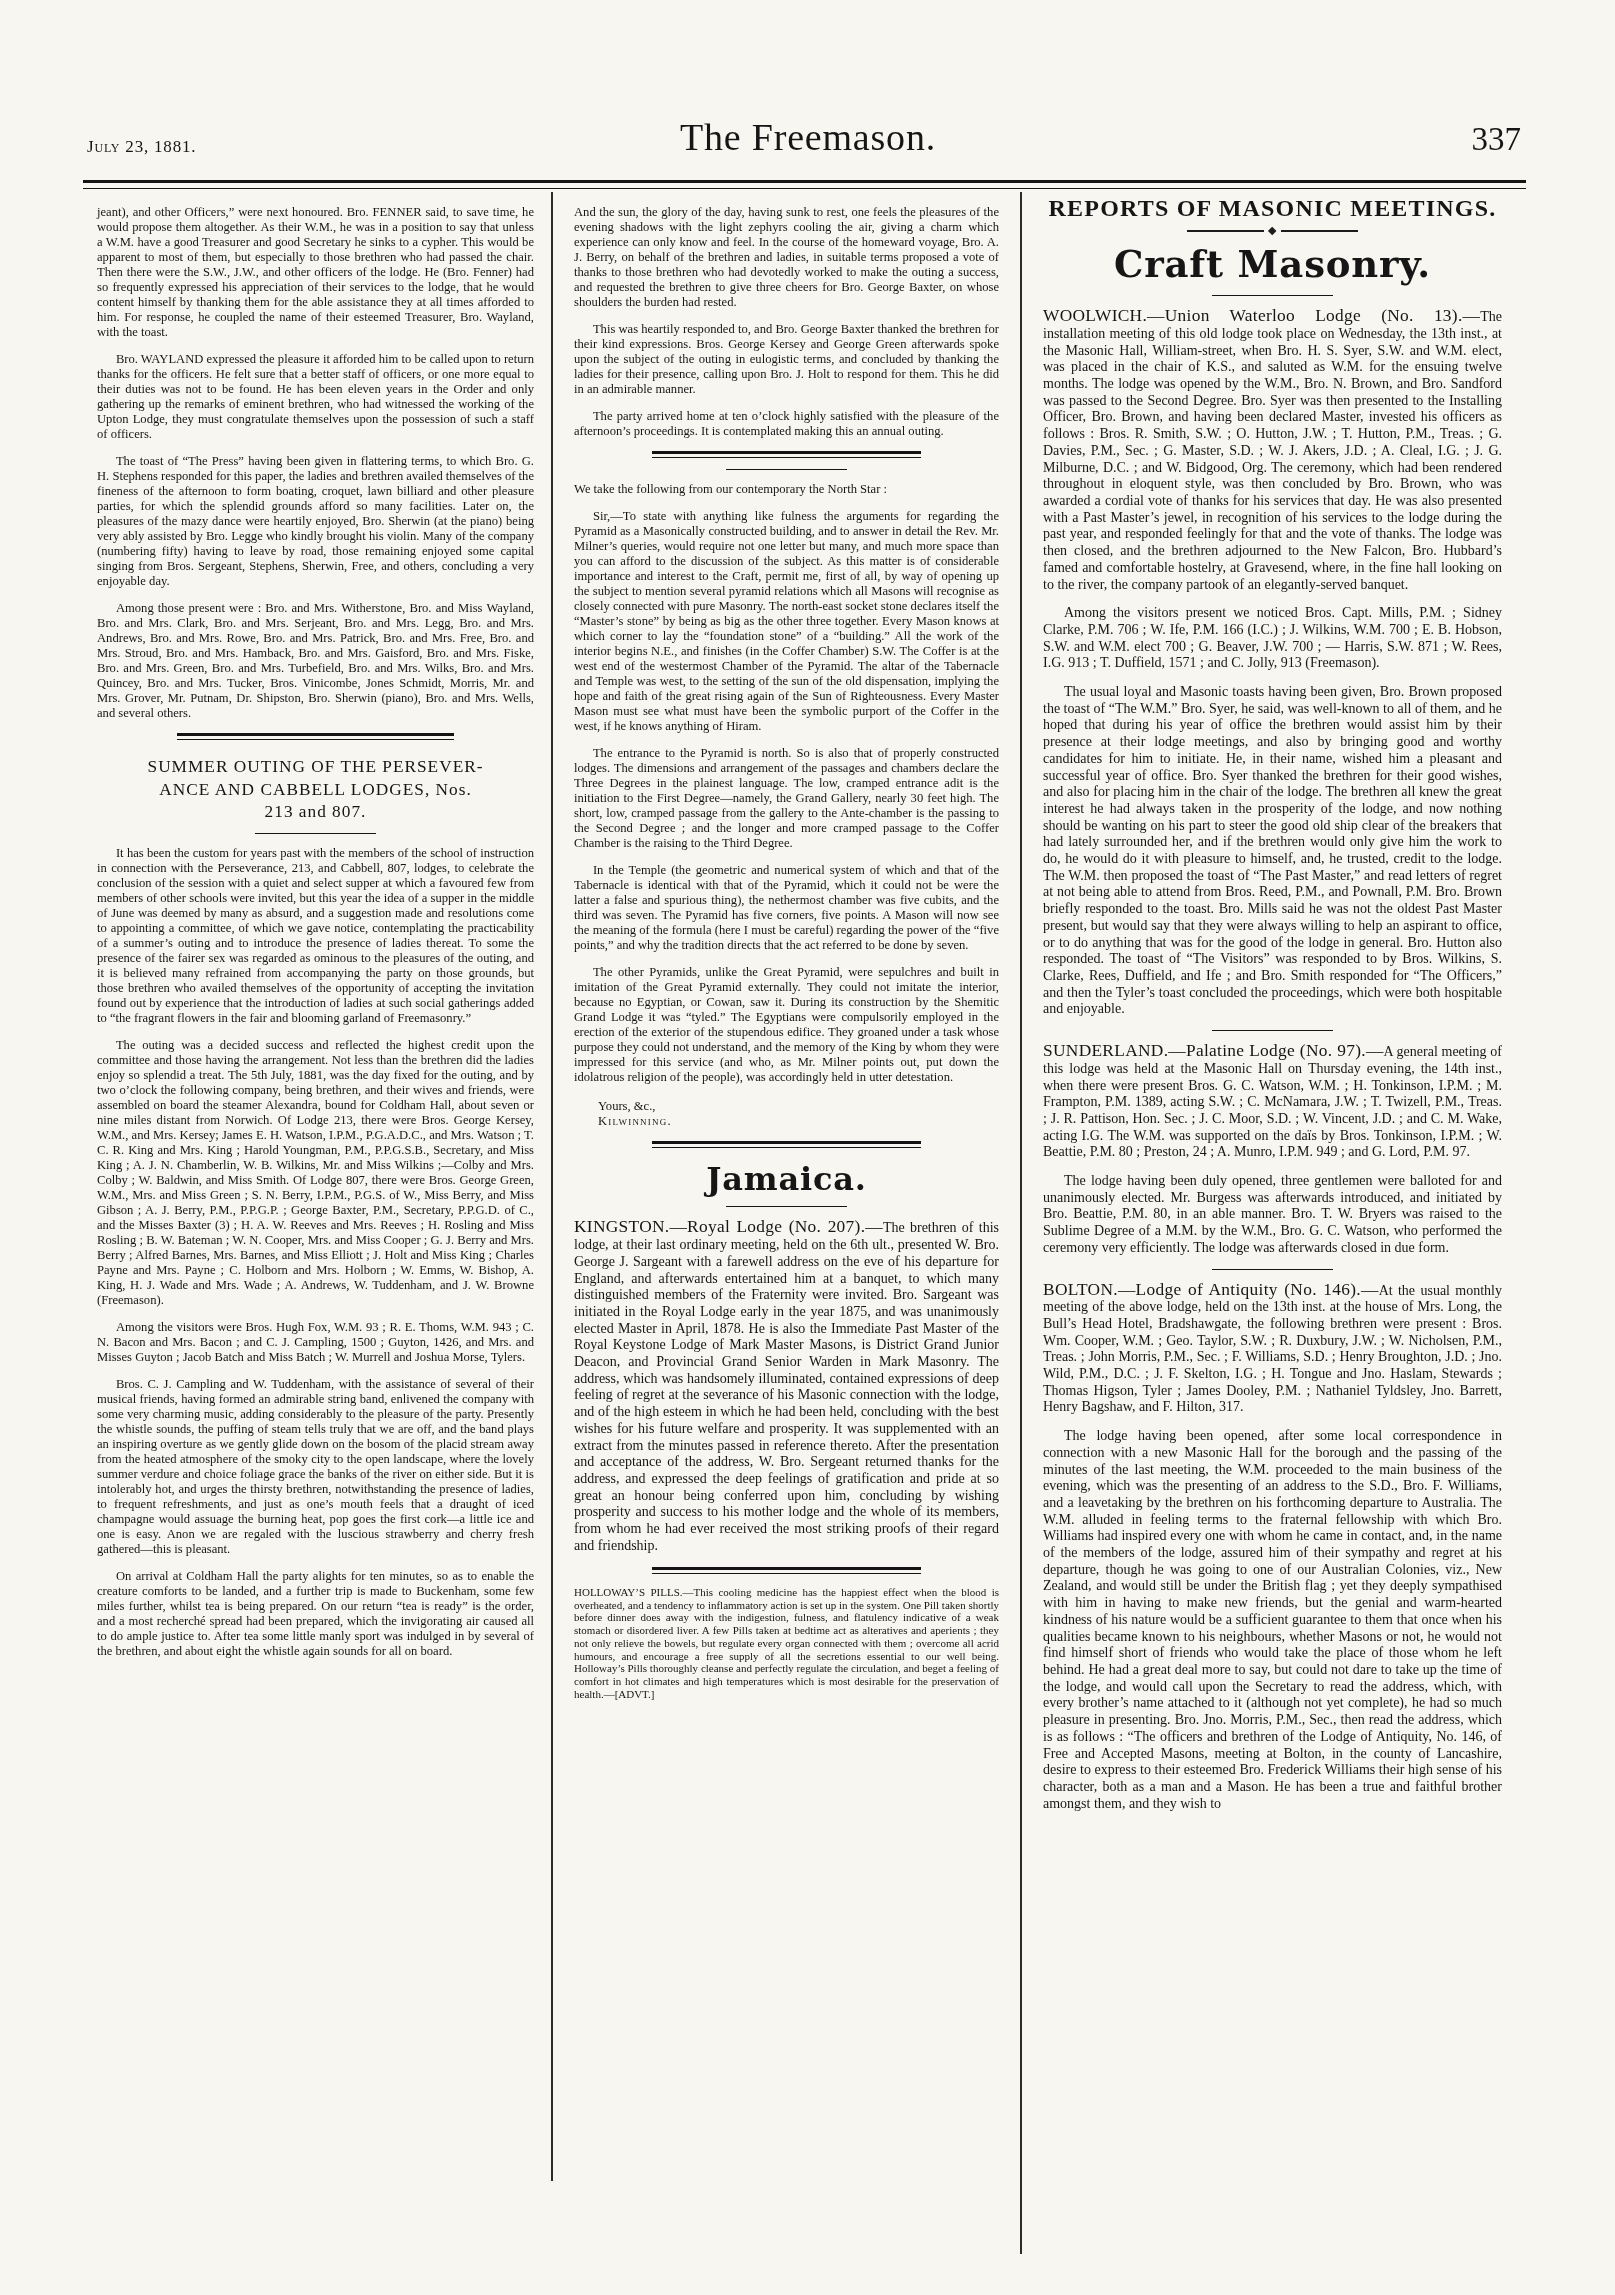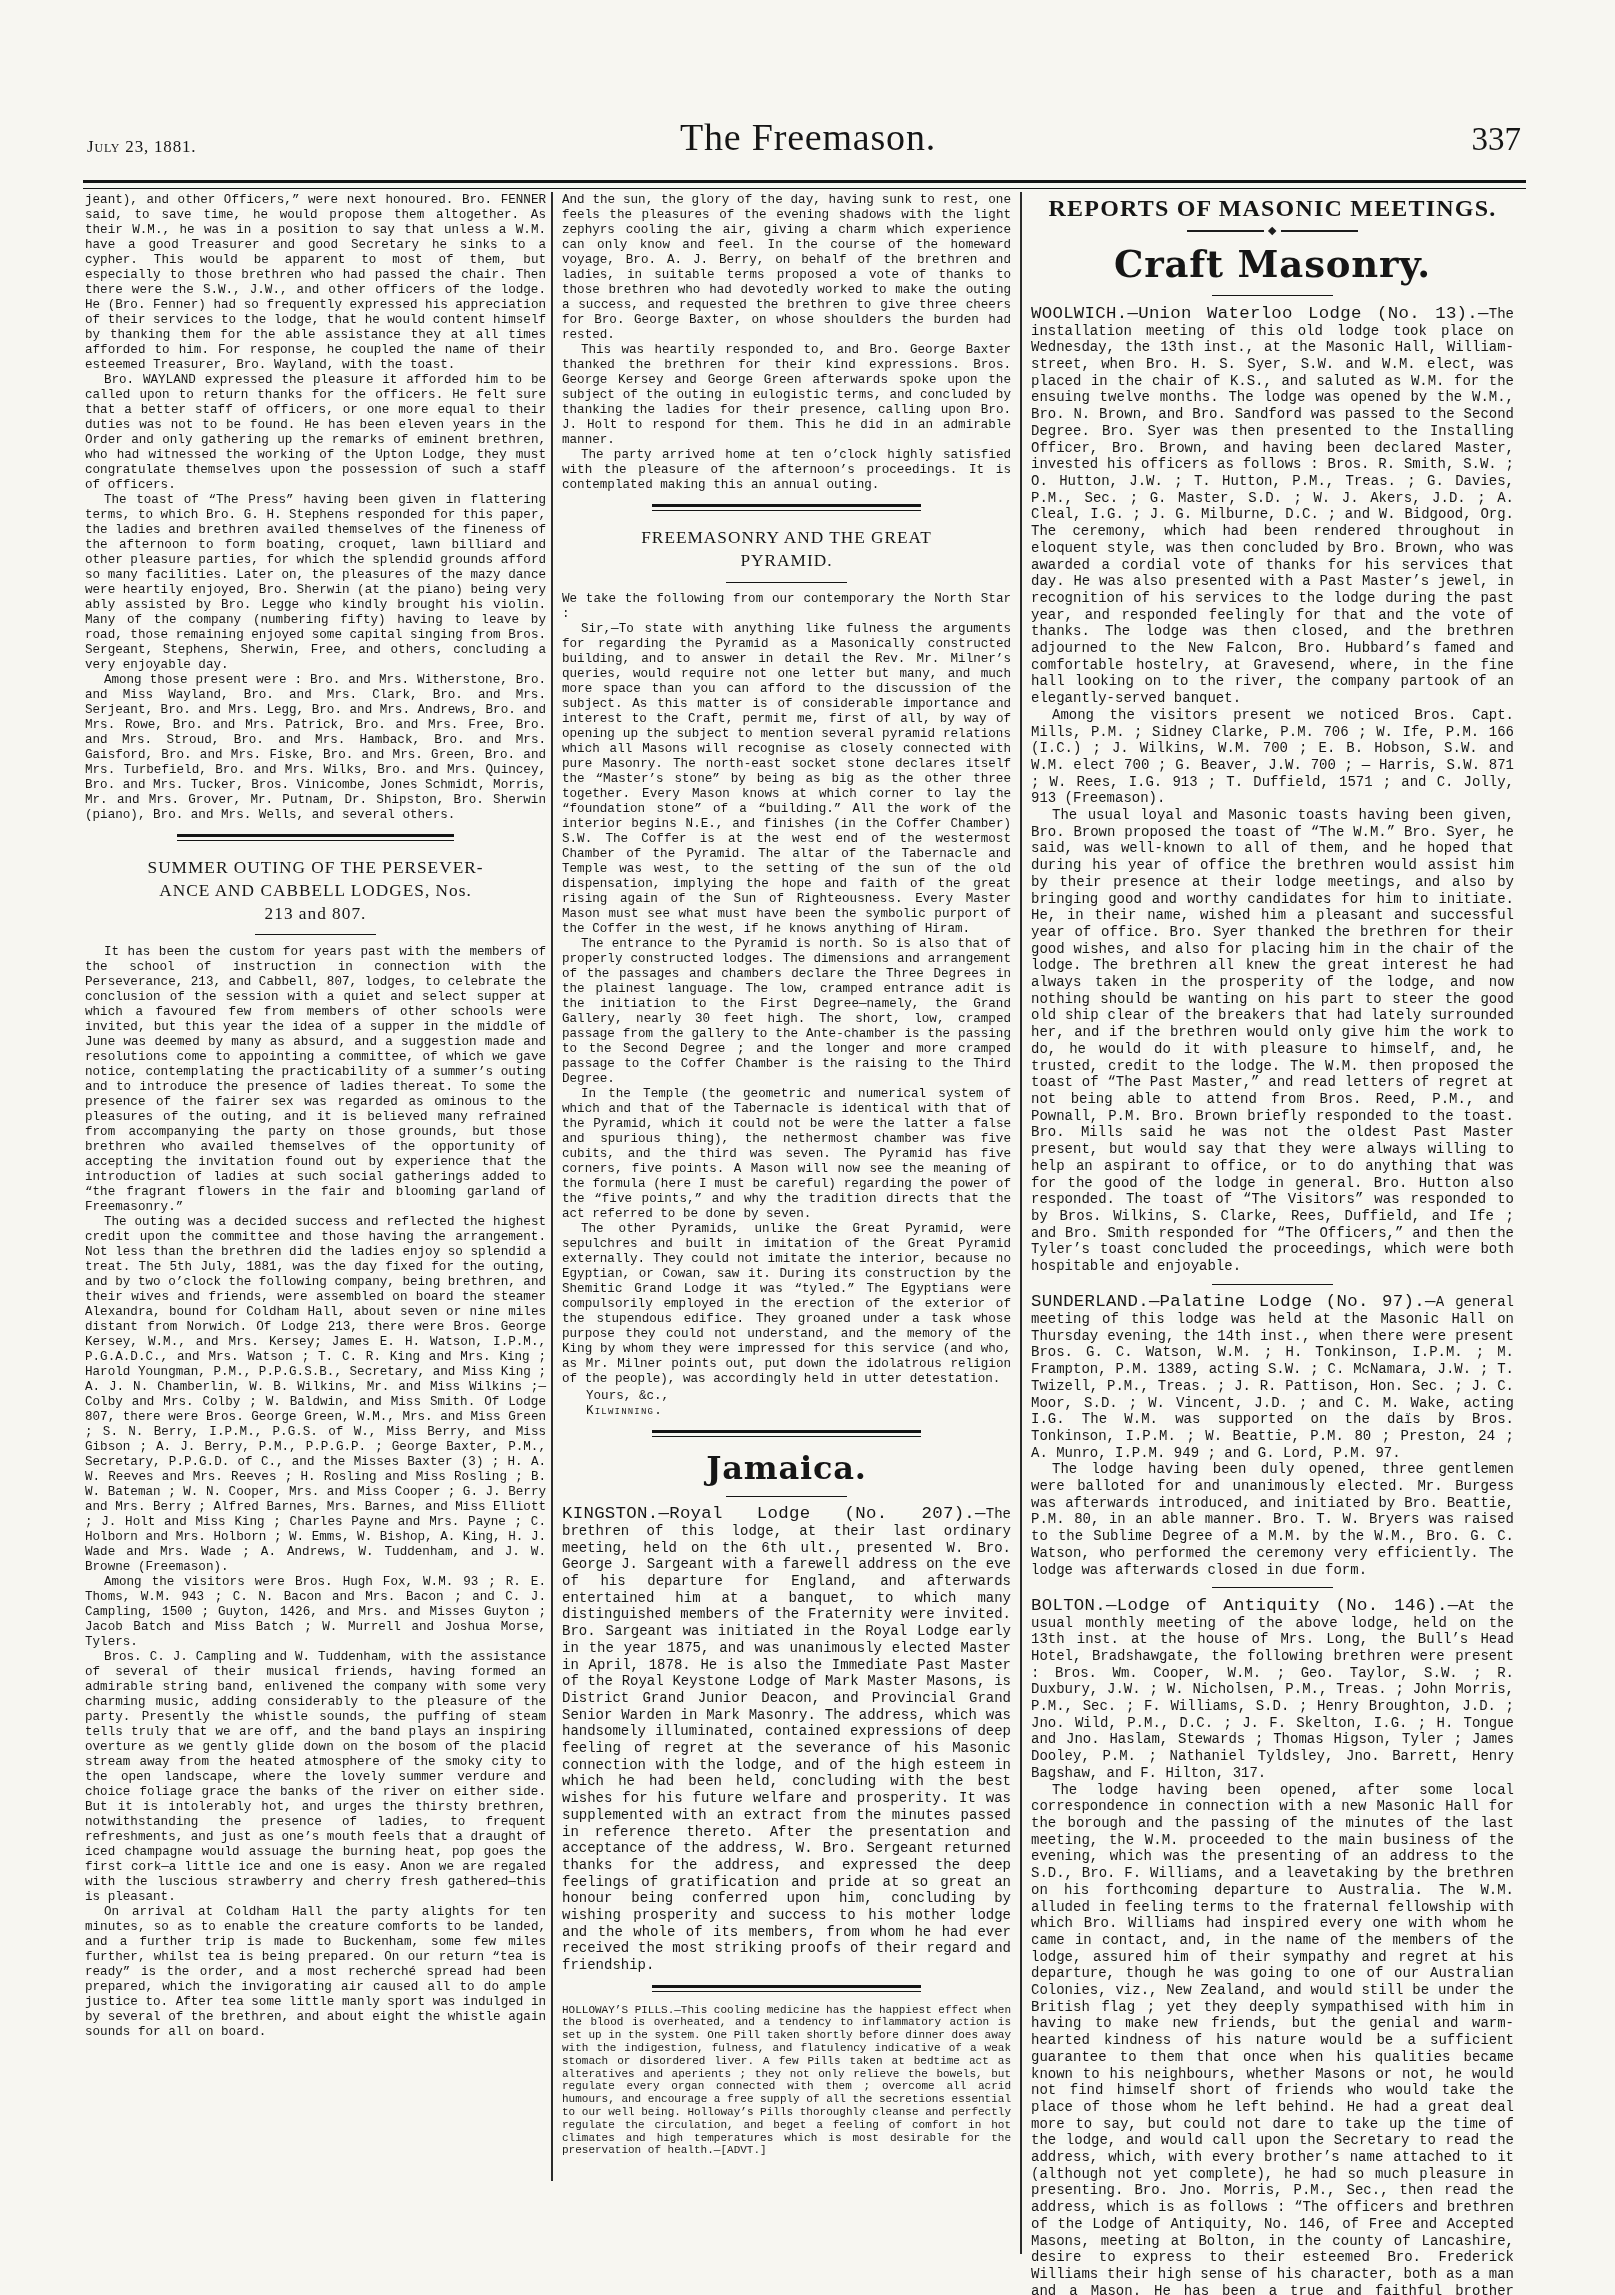--- a/index.html
+++ b/index.html
@@ -14,21 +14,21 @@
   .mh-rule-b{position:absolute;left:83px;right:90px;top:188px;border-top:1.6px solid #141414;}
   
   .vrule{position:absolute;top:192px;width:1.6px;background:#2b2b2b;}
   .v1{left:551px;height:1989px;}
   .v2{left:1020px;height:2062px;}
   .col{position:absolute;top:193px;}
   .col1{left:85px;width:461px;}
   .col2{left:562px;width:449px;}
   .col3{left:1031px;width:483px;}
   
-  .col p{margin:0;text-align:justify;text-indent:1.5em;font-size:12.6px;line-height:15px;font-family:Liberation Mono, monospace;}
+  .col p{margin:12px;text-align:justify;text-indent:1.5em;font-size:12.6px;line-height:15px;}
   .col p.noindent{text-indent:0;}
   .col p.big{font-size:14px;line-height:16.7px;}
   .col p.small{font-size:11px;line-height:12.8px;}
   .big-type p{font-size:14px;line-height:16.7px;}
   .report .lead{font-size:1.24em;letter-spacing:0.3px;}
   
   .heading{margin:16px 0 6.4px;text-align:center;font-size:17.3px;line-height:22.6px;letter-spacing:1px;}
   .section-title{margin:1.6px 0 6.4px;text-align:center;font-size:24px;letter-spacing:1.2px;font-weight:bold;}
   .blackletter{margin:8px 0 4.8px;text-align:center;font-family:"DejaVu Serif", serif;font-weight:bold;
                letter-spacing:0.8px;}
@@ -69,24 +69,20 @@
       <p>The outing was a decided success and reflected the highest credit upon the committee and those having the arrangement. Not less than the brethren did the ladies enjoy so splendid a treat. The 5th July, 1881, was the day fixed for the outing, and by two o’clock the following company, being brethren, and their wives and friends, were assembled on board the steamer Alexandra, bound for Coldham Hall, about seven or nine miles distant from Norwich. Of Lodge 213, there were Bros. George Kersey, W.M., and Mrs. Kersey; James E. H. Watson, I.P.M., P.G.A.D.C., and Mrs. Watson ; T. C. R. King and Mrs. King ; Harold Youngman, P.M., P.P.G.S.B., Secretary, and Miss King ; A. J. N. Chamberlin, W. B. Wilkins, Mr. and Miss Wilkins ;—Colby and Mrs. Colby ; W. Baldwin, and Miss Smith. Of Lodge 807, there were Bros. George Green, W.M., Mrs. and Miss Green ; S. N. Berry, I.P.M., P.G.S. of W., Miss Berry, and Miss Gibson ; A. J. Berry, P.M., P.P.G.P. ; George Baxter, P.M., Secretary, P.P.G.D. of C., and the Misses Baxter (3) ; H. A. W. Reeves and Mrs. Reeves ; H. Rosling and Miss Rosling ; B. W. Bateman ; W. N. Cooper, Mrs. and Miss Cooper ; G. J. Berry and Mrs. Berry ; Alfred Barnes, Mrs. Barnes, and Miss Elliott ; J. Holt and Miss King ; Charles Payne and Mrs. Payne ; C. Holborn and Mrs. Holborn ; W. Emms, W. Bishop, A. King, H. J. Wade and Mrs. Wade ; A. Andrews, W. Tuddenham, and J. W. Browne (Freemason).</p>
       <p>Among the visitors were Bros. Hugh Fox, W.M. 93 ; R. E. Thoms, W.M. 943 ; C. N. Bacon and Mrs. Bacon ; and C. J. Campling, 1500 ; Guyton, 1426, and Mrs. and Misses Guyton ; Jacob Batch and Miss Batch ; W. Murrell and Joshua Morse, Tylers.</p>
       <p>Bros. C. J. Campling and W. Tuddenham, with the assistance of several of their musical friends, having formed an admirable string band, enlivened the company with some very charming music, adding considerably to the pleasure of the party. Presently the whistle sounds, the puffing of steam tells truly that we are off, and the band plays an inspiring overture as we gently glide down on the bosom of the placid stream away from the heated atmosphere of the smoky city to the open landscape, where the lovely summer verdure and choice foliage grace the banks of the river on either side. But it is intolerably hot, and urges the thirsty brethren, notwithstanding the presence of ladies, to frequent refreshments, and just as one’s mouth feels that a draught of iced champagne would assuage the burning heat, pop goes the first cork—a little ice and one is easy. Anon we are regaled with the luscious strawberry and cherry fresh gathered—this is pleasant.</p>
       <p>On arrival at Coldham Hall the party alights for ten minutes, so as to enable the creature comforts to be landed, and a further trip is made to Buckenham, some few miles further, whilst tea is being prepared. On our return “tea is ready” is the order, and a most recherché spread had been prepared, which the invigorating air caused all to do ample justice to. After tea some little manly sport was indulged in by several of the brethren, and about eight the whistle again sounds for all on board.</p>
     </div>
   <div class="col col2">
       <p class="noindent">And the sun, the glory of the day, having sunk to rest, one feels the pleasures of the evening shadows with the light zephyrs cooling the air, giving a charm which experience can only know and feel. In the course of the homeward voyage, Bro. A. J. Berry, on behalf of the brethren and ladies, in suitable terms proposed a vote of thanks to those brethren who had devotedly worked to make the outing a success, and requested the brethren to give three cheers for Bro. George Baxter, on whose shoulders the burden had rested.</p>
       <p>This was heartily responded to, and Bro. George Baxter thanked the brethren for their kind expressions. Bros. George Kersey and George Green afterwards spoke upon the subject of the outing in eulogistic terms, and concluded by thanking the ladies for their presence, calling upon Bro. J. Holt to respond for them. This he did in an admirable manner.</p>
       <p>The party arrived home at ten o’clock highly satisfied with the pleasure of the afternoon’s proceedings. It is contemplated making this an annual outing.</p>
       <div class="rule-double"></div>
-      <div class="heading">
-        <div>FREEMASONRY AND THE GREAT</div>
-        <div>PYRAMID.</div>
-      </div>
       <div class="rule-short"></div>
       <p class="noindent">We take the following from our contemporary the North Star :</p>
       <p>Sir,—To state with anything like fulness the arguments for regarding the Pyramid as a Masonically constructed building, and to answer in detail the Rev. Mr. Milner’s queries, would require not one letter but many, and much more space than you can afford to the discussion of the subject. As this matter is of considerable importance and interest to the Craft, permit me, first of all, by way of opening up the subject to mention several pyramid relations which all Masons will recognise as closely connected with pure Masonry. The north-east socket stone declares itself the “Master’s stone” by being as big as the other three together. Every Mason knows at which corner to lay the “foundation stone” of a “building.” All the work of the interior begins N.E., and finishes (in the Coffer Chamber) S.W. The Coffer is at the west end of the westermost Chamber of the Pyramid. The altar of the Tabernacle and Temple was west, to the setting of the sun of the old dispensation, implying the hope and faith of the great rising again of the Sun of Righteousness. Every Master Mason must see what must have been the symbolic purport of the Coffer in the west, if he knows anything of Hiram.</p>
       <p>The entrance to the Pyramid is north. So is also that of properly constructed lodges. The dimensions and arrangement of the passages and chambers declare the Three Degrees in the plainest language. The low, cramped entrance adit is the initiation to the First Degree—namely, the Grand Gallery, nearly 30 feet high. The short, low, cramped passage from the gallery to the Ante-chamber is the passing to the Second Degree ; and the longer and more cramped passage to the Coffer Chamber is the raising to the Third Degree.</p>
       <p>In the Temple (the geometric and numerical system of which and that of the Tabernacle is identical with that of the Pyramid, which it could not be were the latter a false and spurious thing), the nethermost chamber was five cubits, and the third was seven. The Pyramid has five corners, five points. A Mason will now see the meaning of the formula (here I must be careful) regarding the power of the “five points,” and why the tradition directs that the act referred to be done by seven.</p>
       <p>The other Pyramids, unlike the Great Pyramid, were sepulchres and built in imitation of the Great Pyramid externally. They could not imitate the interior, because no Egyptian, or Cowan, saw it. During its construction by the Shemitic Grand Lodge it was “tyled.” The Egyptians were compulsorily employed in the erection of the exterior of the stupendous edifice. They groaned under a task whose purpose they could not understand, and the memory of the King by whom they were impressed for this service (and who, as Mr. Milner points out, put down the idolatrous religion of the people), was accordingly held in utter detestation.</p>
       <p class="signature">
         <span class="sig-left">Yours, &amp;c.,</span>
         <span class="sig-right">Kilwinning.</span>
       </p>

